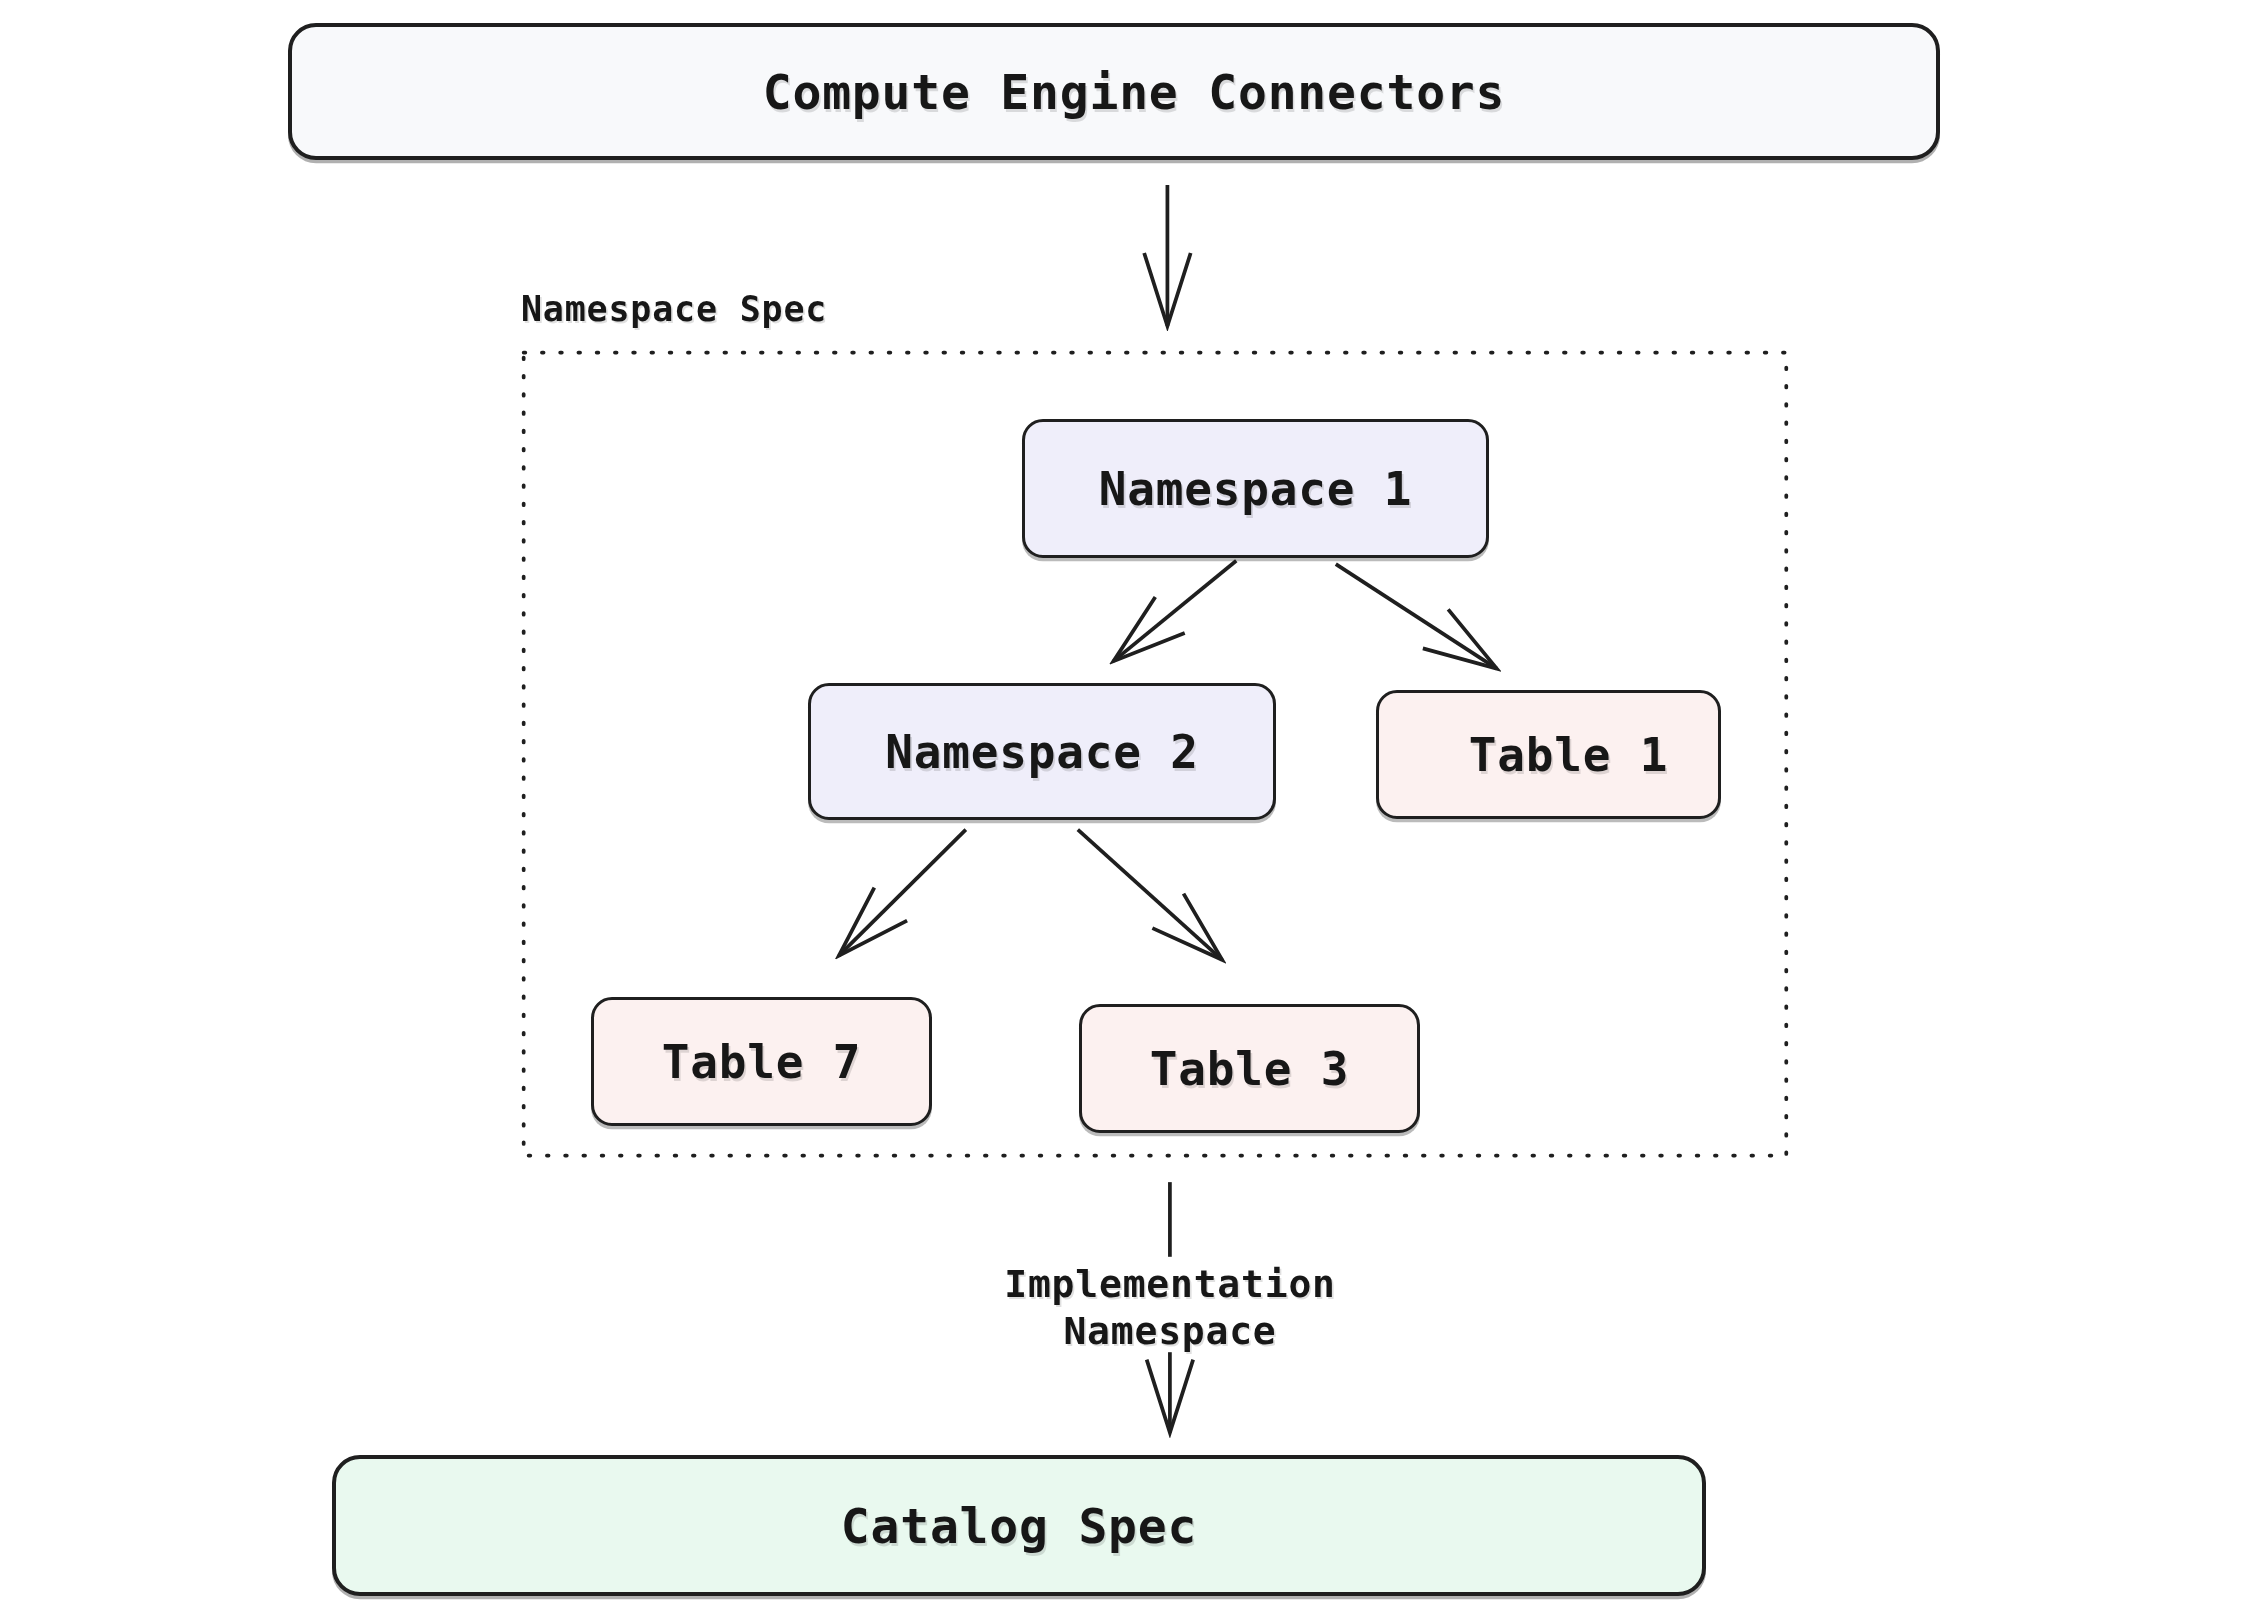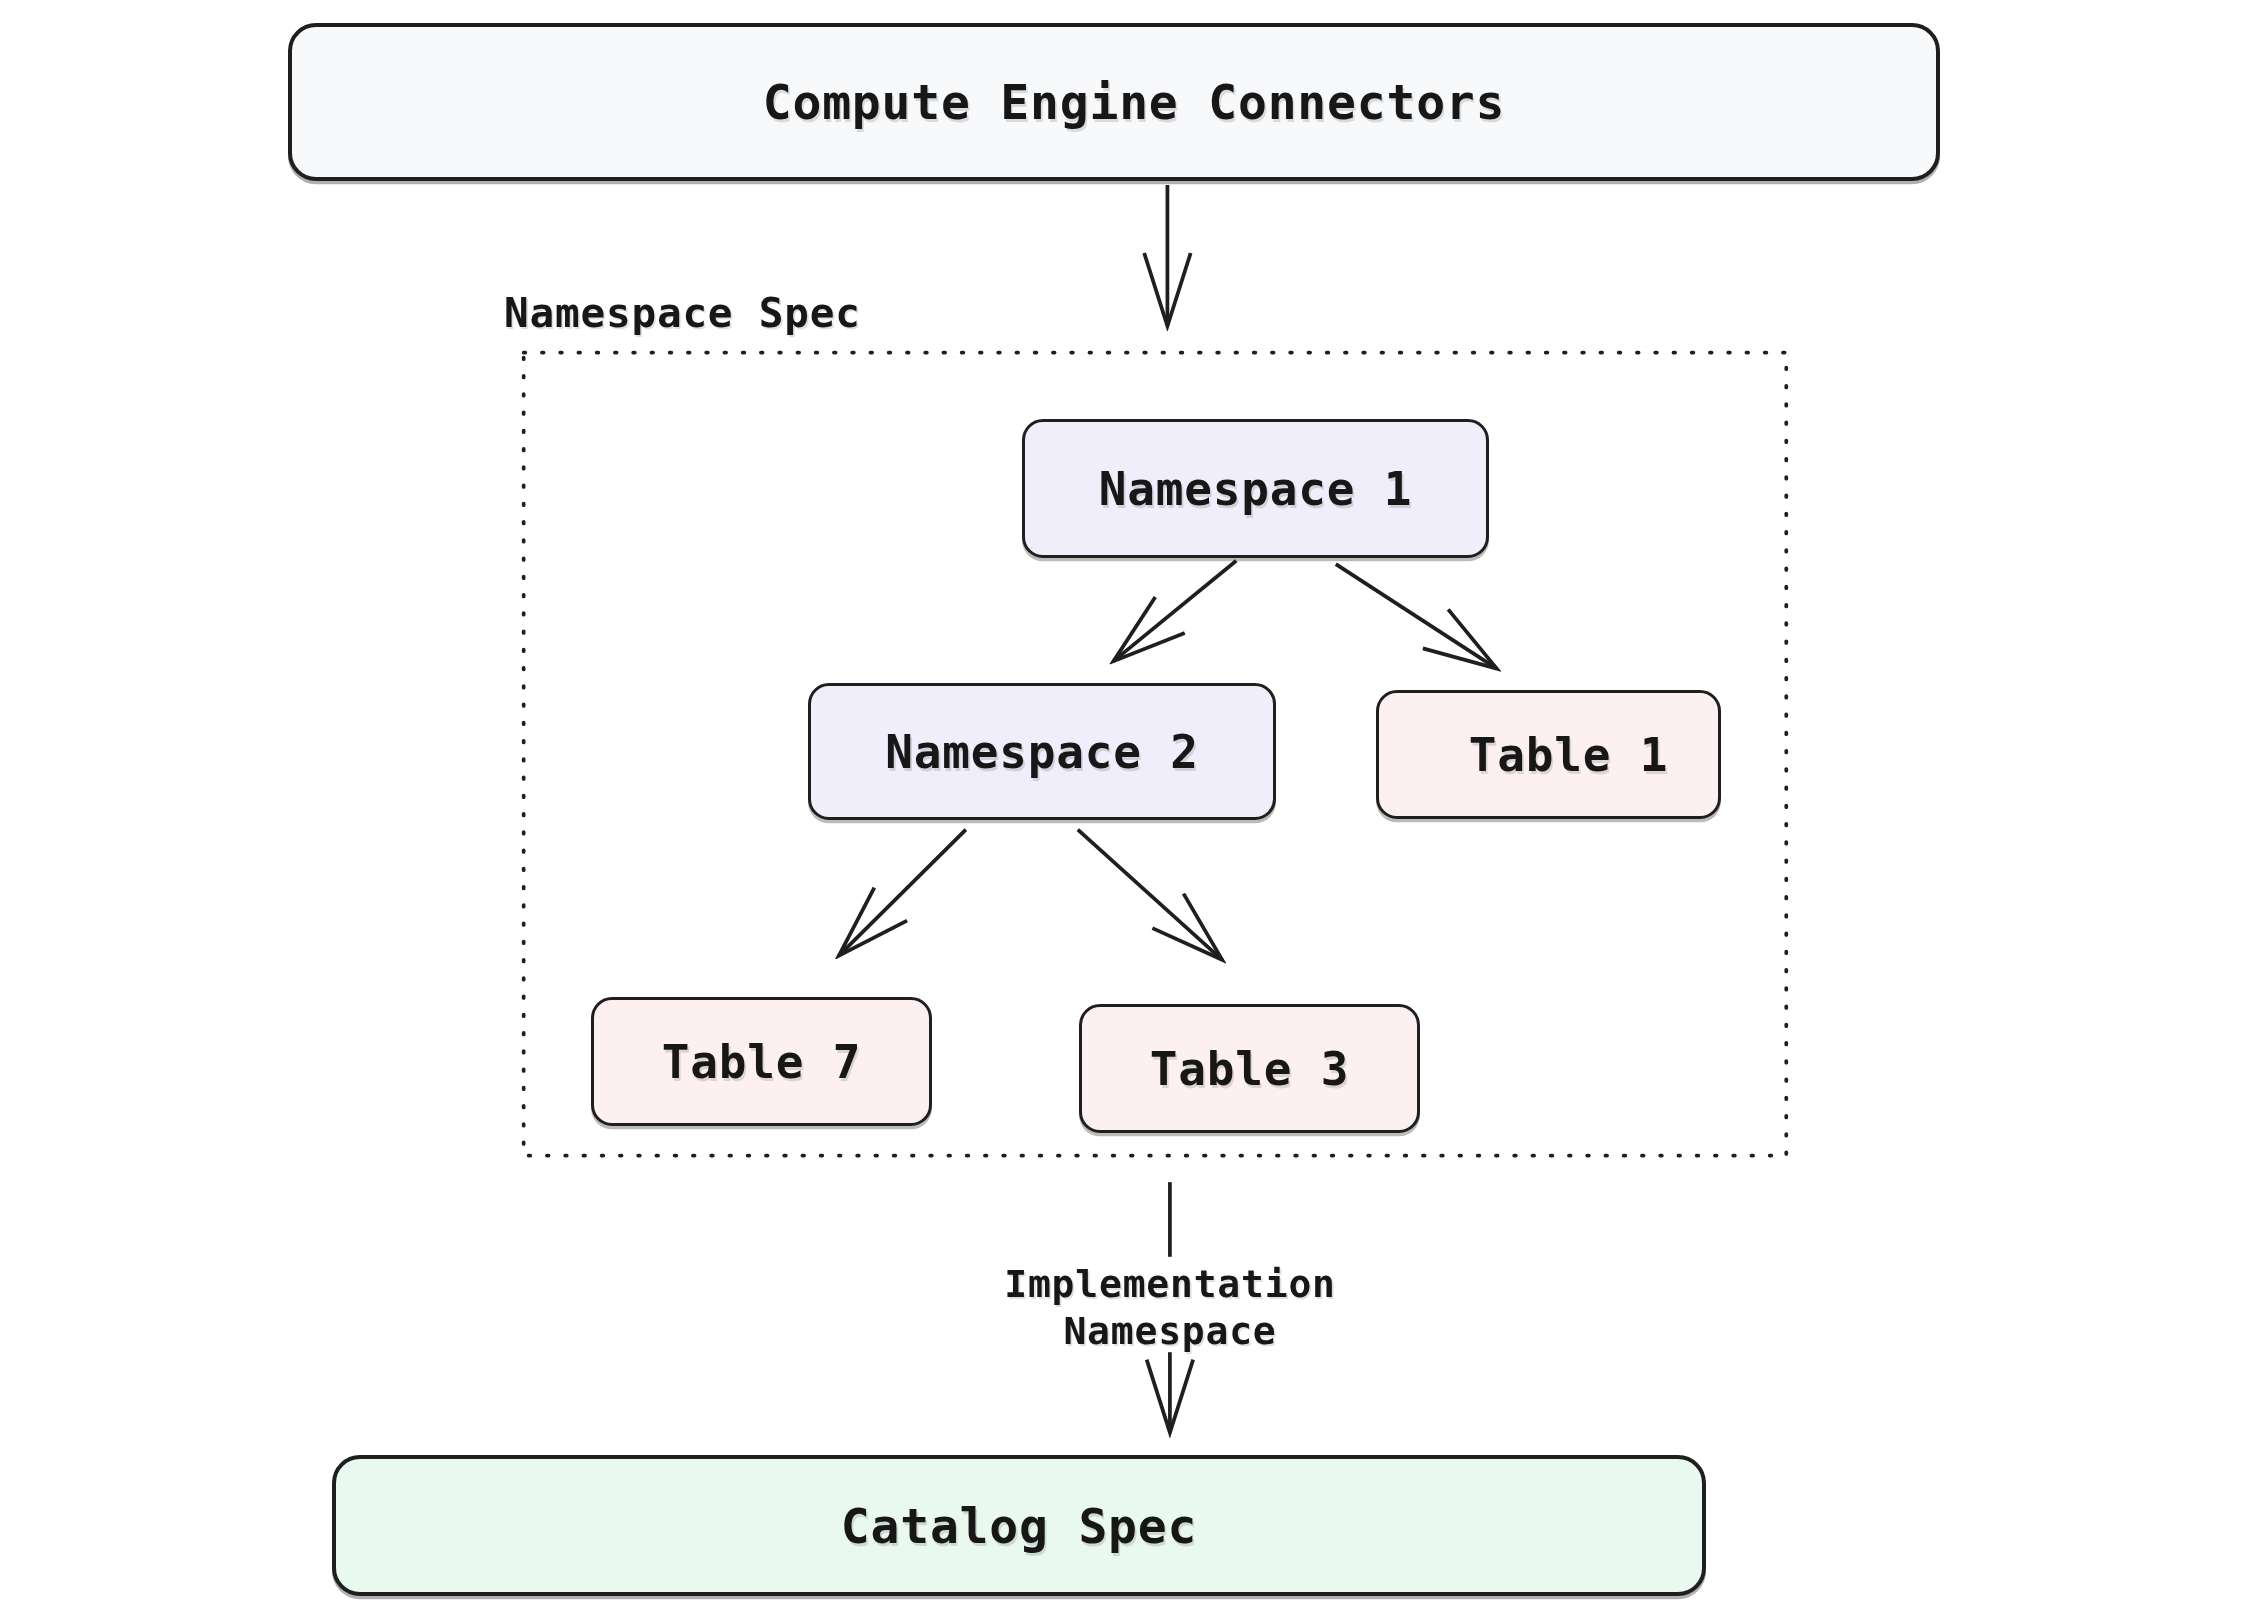--- a/index.html
+++ b/index.html
@@ -53,21 +53,21 @@
     border: 4.1px solid var(--stroke);
     border-radius: 28px;
     font-size: 48px;
     letter-spacing: 0.8px;
     box-shadow: 0 3.3px 0 rgba(30,30,30,0.35);
     text-shadow: 1.7px 2.5px 0 rgba(0,0,0,0.12);
     white-space: nowrap;
   }
   .title-box {
     left: 288px; top: 23px;
-    width: 1652px; height: 158px;
+    width: 1652px; height: 137px;
     background: var(--title-fill);
     padding-left: 40px;
   }
   .catalog-box {
     left: 332px; top: 1455px;
     width: 1374px; height: 141px;
     background: var(--catalog-fill);
   }
   .node {
     position: absolute;
@@ -85,22 +85,22 @@
   }
   .node.lavender { background: var(--namespace-fill); }
   .node.pink { background: var(--table-fill); }
   #node-ns1 { left: 1022px; top: 411px; width: 467px; height: 139px; }
   #node-ns2 { left: 808px;  top: 675px; width: 468px; height: 137px; }
   #node-t1  { left: 1376px; top: 682px; width: 345px; height: 129px; padding-left: 40px; }
   #node-t2  { left: 591px;  top: 989px; width: 341px; height: 129px; }
   #node-t3  { left: 1079px; top: 996px; width: 341px; height: 129px; }
   .container-label {
     position: absolute;
-    left: 504px; top: 289px;
-    font-size: 41px;
+    left: 521px; top: 289px;
+    font-size: 35px;
     letter-spacing: 0.8px;
     text-shadow: 1.7px 1.7px 0 rgba(0,0,0,0.12);
     white-space: nowrap;
   }
   .edge-label {
     position: absolute;
     left: 921px; top: 1261px;
     width: 498px;
     text-align: center;
     font-size: 38px;

